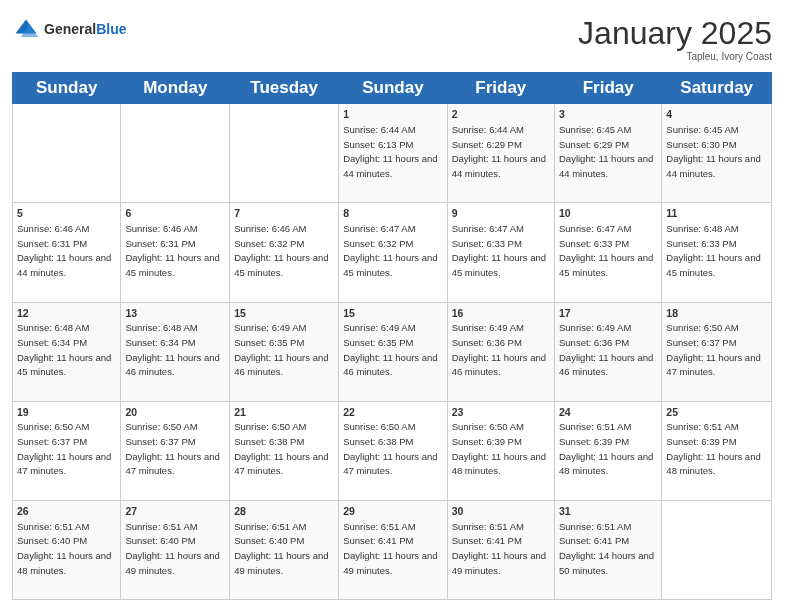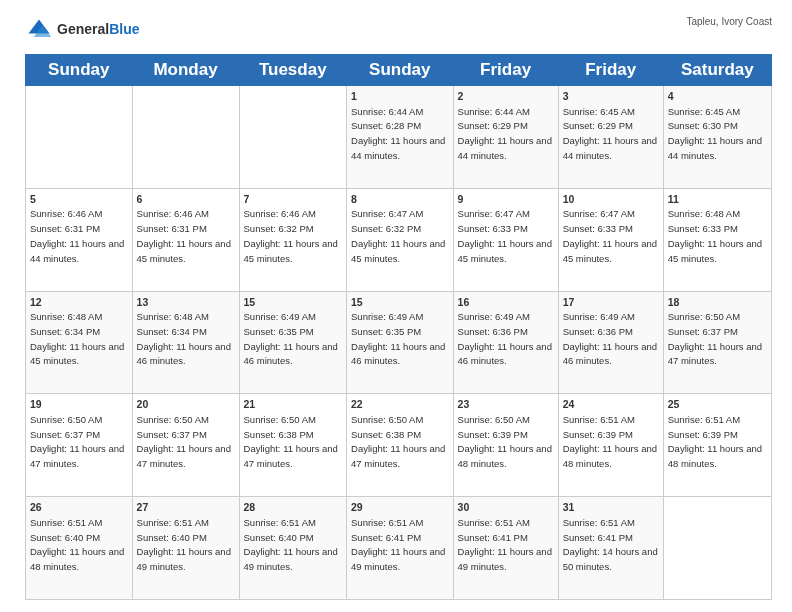--- a/index.html
+++ b/index.html
@@ -6,21 +6,21 @@
     body {
       font-family: Arial, sans-serif;
       background: #fff;
       width: 792px;
       height: 612px;
       overflow: hidden;
     }
     .page {
       width: 792px;
       height: 612px;
-      padding: 16px 20px 12px 25px;
+      padding: 16px 20px 12px 12px;
       display: flex;
       flex-direction: column;
     }
     .header {
       display: flex;
       justify-content: space-between;
       align-items: flex-start;
       margin-bottom: 10px;
     }
     .logo {
@@ -93,20 +93,21 @@
     <div class="logo">
       <svg class="logo-icon" viewBox="0 0 32 32" xmlns="http://www.w3.org/2000/svg">
         <polygon points="16,4 28,20 4,20" fill="#1a6abf"></polygon>
         <polygon points="20,10 30,24 10,24" fill="#2a8ad4" opacity="0.6"></polygon>
       </svg>
       <div>
           <div style="font-size:14px;font-weight:bold;color:#333;line-height:1.1;">General<span style="color:#1a6abf;">Blue</span></div>
         </div>
     </div>
     <div class="title-block">
+      <div class="calendar-title">January 2025</div>
       <div class="calendar-subtitle">Tapleu, Ivory Coast</div>
     </div>
   </div>
 
   <table>
     <thead>
       <tr id="header-row">
           <th>Sunday</th>
           <th>Monday</th>
           <th>Tuesday</th>
@@ -114,21 +115,21 @@
           <th>Friday</th>
           <th>Friday</th>
           <th>Saturday</th>
         </tr>
     </thead>
     <tbody id="calendar-body">
         <tr>
           <td class="empty">&nbsp;</td>
           <td class="empty">&nbsp;</td>
           <td class="empty">&nbsp;</td>
-          <td><span class="day-num-val">1</span><br><span class="cell-content">Sunrise: 6:44 AM</span><br><span class="cell-content">Sunset: 6:28 PM</span><br><span class="cell-content">Daylight: 11 hours and 44 minutes.</span><br></td>
+          <td><span class="day-num-val">1</span><br><span class="cell-content">Sunrise: 6:44 AM</span><br><span class="cell-content">Sunset: 6:13 PM</span><br><span class="cell-content">Daylight: 11 hours and 44 minutes.</span><br></td>
           <td><span class="day-num-val">2</span><br><span class="cell-content">Sunrise: 6:44 AM</span><br><span class="cell-content">Sunset: 6:29 PM</span><br><span class="cell-content">Daylight: 11 hours and 44 minutes.</span><br></td>
           <td><span class="day-num-val">3</span><br><span class="cell-content">Sunrise: 6:45 AM</span><br><span class="cell-content">Sunset: 6:29 PM</span><br><span class="cell-content">Daylight: 11 hours and 44 minutes.</span><br></td>
           <td><span class="day-num-val">4</span><br><span class="cell-content">Sunrise: 6:45 AM</span><br><span class="cell-content">Sunset: 6:30 PM</span><br><span class="cell-content">Daylight: 11 hours and 44 minutes.</span><br></td>
         </tr>
         <tr>
           <td><span class="day-num-val">5</span><br><span class="cell-content">Sunrise: 6:46 AM</span><br><span class="cell-content">Sunset: 6:31 PM</span><br><span class="cell-content">Daylight: 11 hours and 44 minutes.</span><br></td>
           <td><span class="day-num-val">6</span><br><span class="cell-content">Sunrise: 6:46 AM</span><br><span class="cell-content">Sunset: 6:31 PM</span><br><span class="cell-content">Daylight: 11 hours and 45 minutes.</span><br></td>
           <td><span class="day-num-val">7</span><br><span class="cell-content">Sunrise: 6:46 AM</span><br><span class="cell-content">Sunset: 6:32 PM</span><br><span class="cell-content">Daylight: 11 hours and 45 minutes.</span><br></td>
           <td><span class="day-num-val">8</span><br><span class="cell-content">Sunrise: 6:47 AM</span><br><span class="cell-content">Sunset: 6:32 PM</span><br><span class="cell-content">Daylight: 11 hours and 45 minutes.</span><br></td>
           <td><span class="day-num-val">9</span><br><span class="cell-content">Sunrise: 6:47 AM</span><br><span class="cell-content">Sunset: 6:33 PM</span><br><span class="cell-content">Daylight: 11 hours and 45 minutes.</span><br></td>

